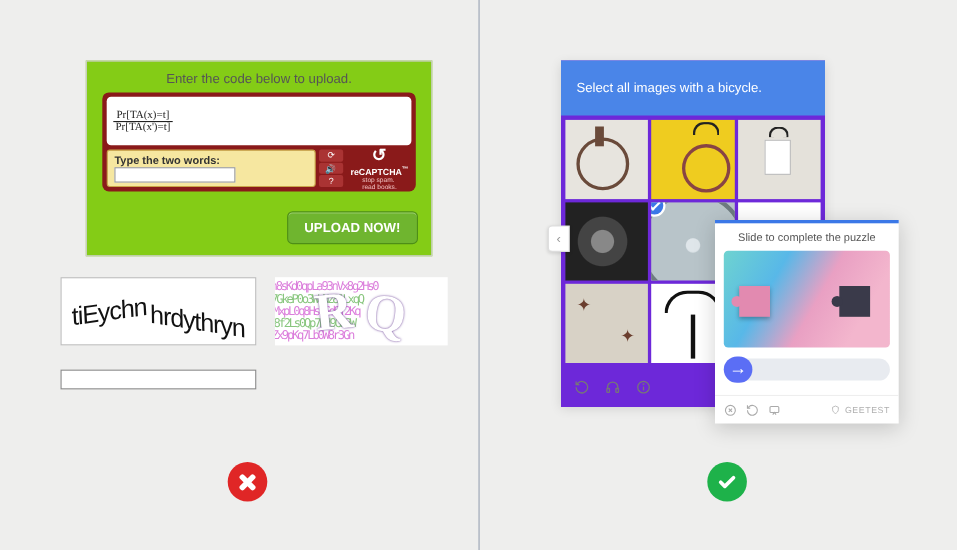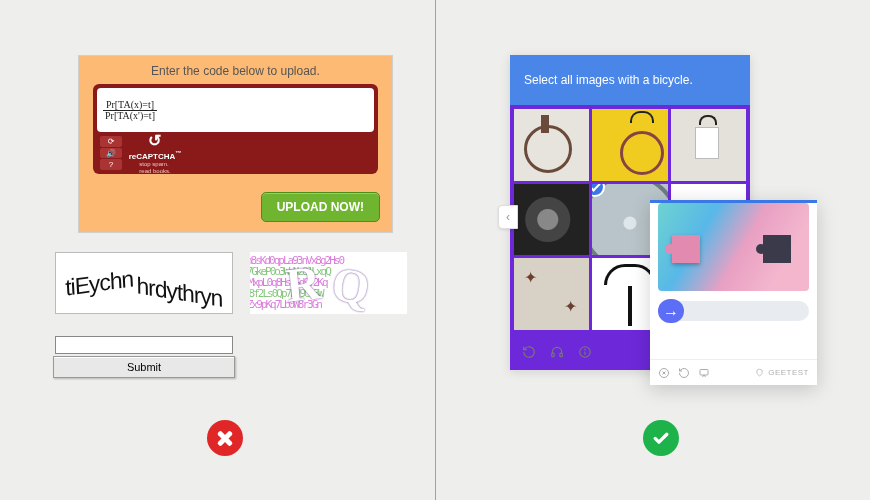--- a/index.html
+++ b/index.html
@@ -21,21 +21,21 @@
   }
   .pane { position: absolute; top: 0; width: 435px; height: 500px; }
   .pane-left { left: 0; }
   .pane-right { left: 435px; }
 
   
   .old-captcha-card {
     position: absolute;
     left: 78px; top: 55px;
     width: 315px; height: 178px;
-    background: #fdba74;
+    background: #84cc16;
     border: 1px solid #cfcfcf;
   }
   .old-header {
     text-align: center;
     font-size: 12px;
     color: #555;
     padding: 8px 0 6px;
   }
   .recaptcha-outer {
     margin: 0 auto;
@@ -249,20 +249,24 @@
     <div class="recaptcha-outer">
       <div class="recaptcha-img">
         <span class="rc-math">
           <span class="rc-frac">
             <span class="top">Pr[TA(x)=t]</span>
             <span class="bot">Pr[TA(x')=t]</span>
           </span>
         </span>
       </div>
       <div class="recaptcha-bottom">
+        <div class="rc-input-wrap">
+          <span class="rc-label">Type the two words:</span>
+          <input class="rc-input" style="">
+        </div>
         <div class="rc-btns">
           <div class="rc-btn">
               <span>⟳</span>
             </div>
           <div class="rc-btn">
               <span>🔊</span>
             </div>
           <div class="rc-btn">
               <span>?</span>
             </div>
@@ -293,21 +297,20 @@
     <div class="noise-line" style="top:2px;left:-4px">h8sKd0qpLa93nVx8g2Hs0</div>
     <div class="noise-line" style="top:13px;left:-8px;color:#4aa83a">b7GkeP0o3WqNz81LxqQ</div>
     <div class="noise-line" style="top:24px;left:-2px">MxpL0q8Hs7Gd9f2Kq</div>
     <div class="noise-line" style="top:35px;left:-6px;color:#4aa83a">n8f2Ls0Qp7Hd9Gk3W</div>
     <div class="noise-line" style="top:46px;left:-3px">Zx9pKq7Lb0W8r3Gn</div>
     <span class="noise-char" style="left:36px;top:4px;transform:rotate(-6deg)">R</span>
     <span class="noise-char" style="left:82px;top:6px;transform:rotate(8deg)">Q</span>
   </div>
 
   <input class="mini-input" style="">
-  <button class="submit-bar">Submit</button>
 
   <div class="verdict verdict-x"></div>
 </div>
 
 <div class="pane pane-right"></div>
 
 <div class="img-captcha">
   <div class="img-hdr">Select all images with a bicycle.</div>
   <div class="img-grid">
     <div class="cell c1"></div>
@@ -344,20 +347,21 @@
         </svg>
     </span>
   </div>
 </div>
 
 <div class="nav-bubble">
   <span>‹</span>
 </div>
 
 <div class="slider-card">
+  <div class="slider-hdr">Slide to complete the puzzle</div>
   <div class="slider-img">
     <div class="hole"></div>
     <div class="piece"></div>
   </div>
   <div class="slider-track">
     <div class="slider-thumb">
       <span>→</span>
     </div>
   </div>
   <div class="slider-ftr">

